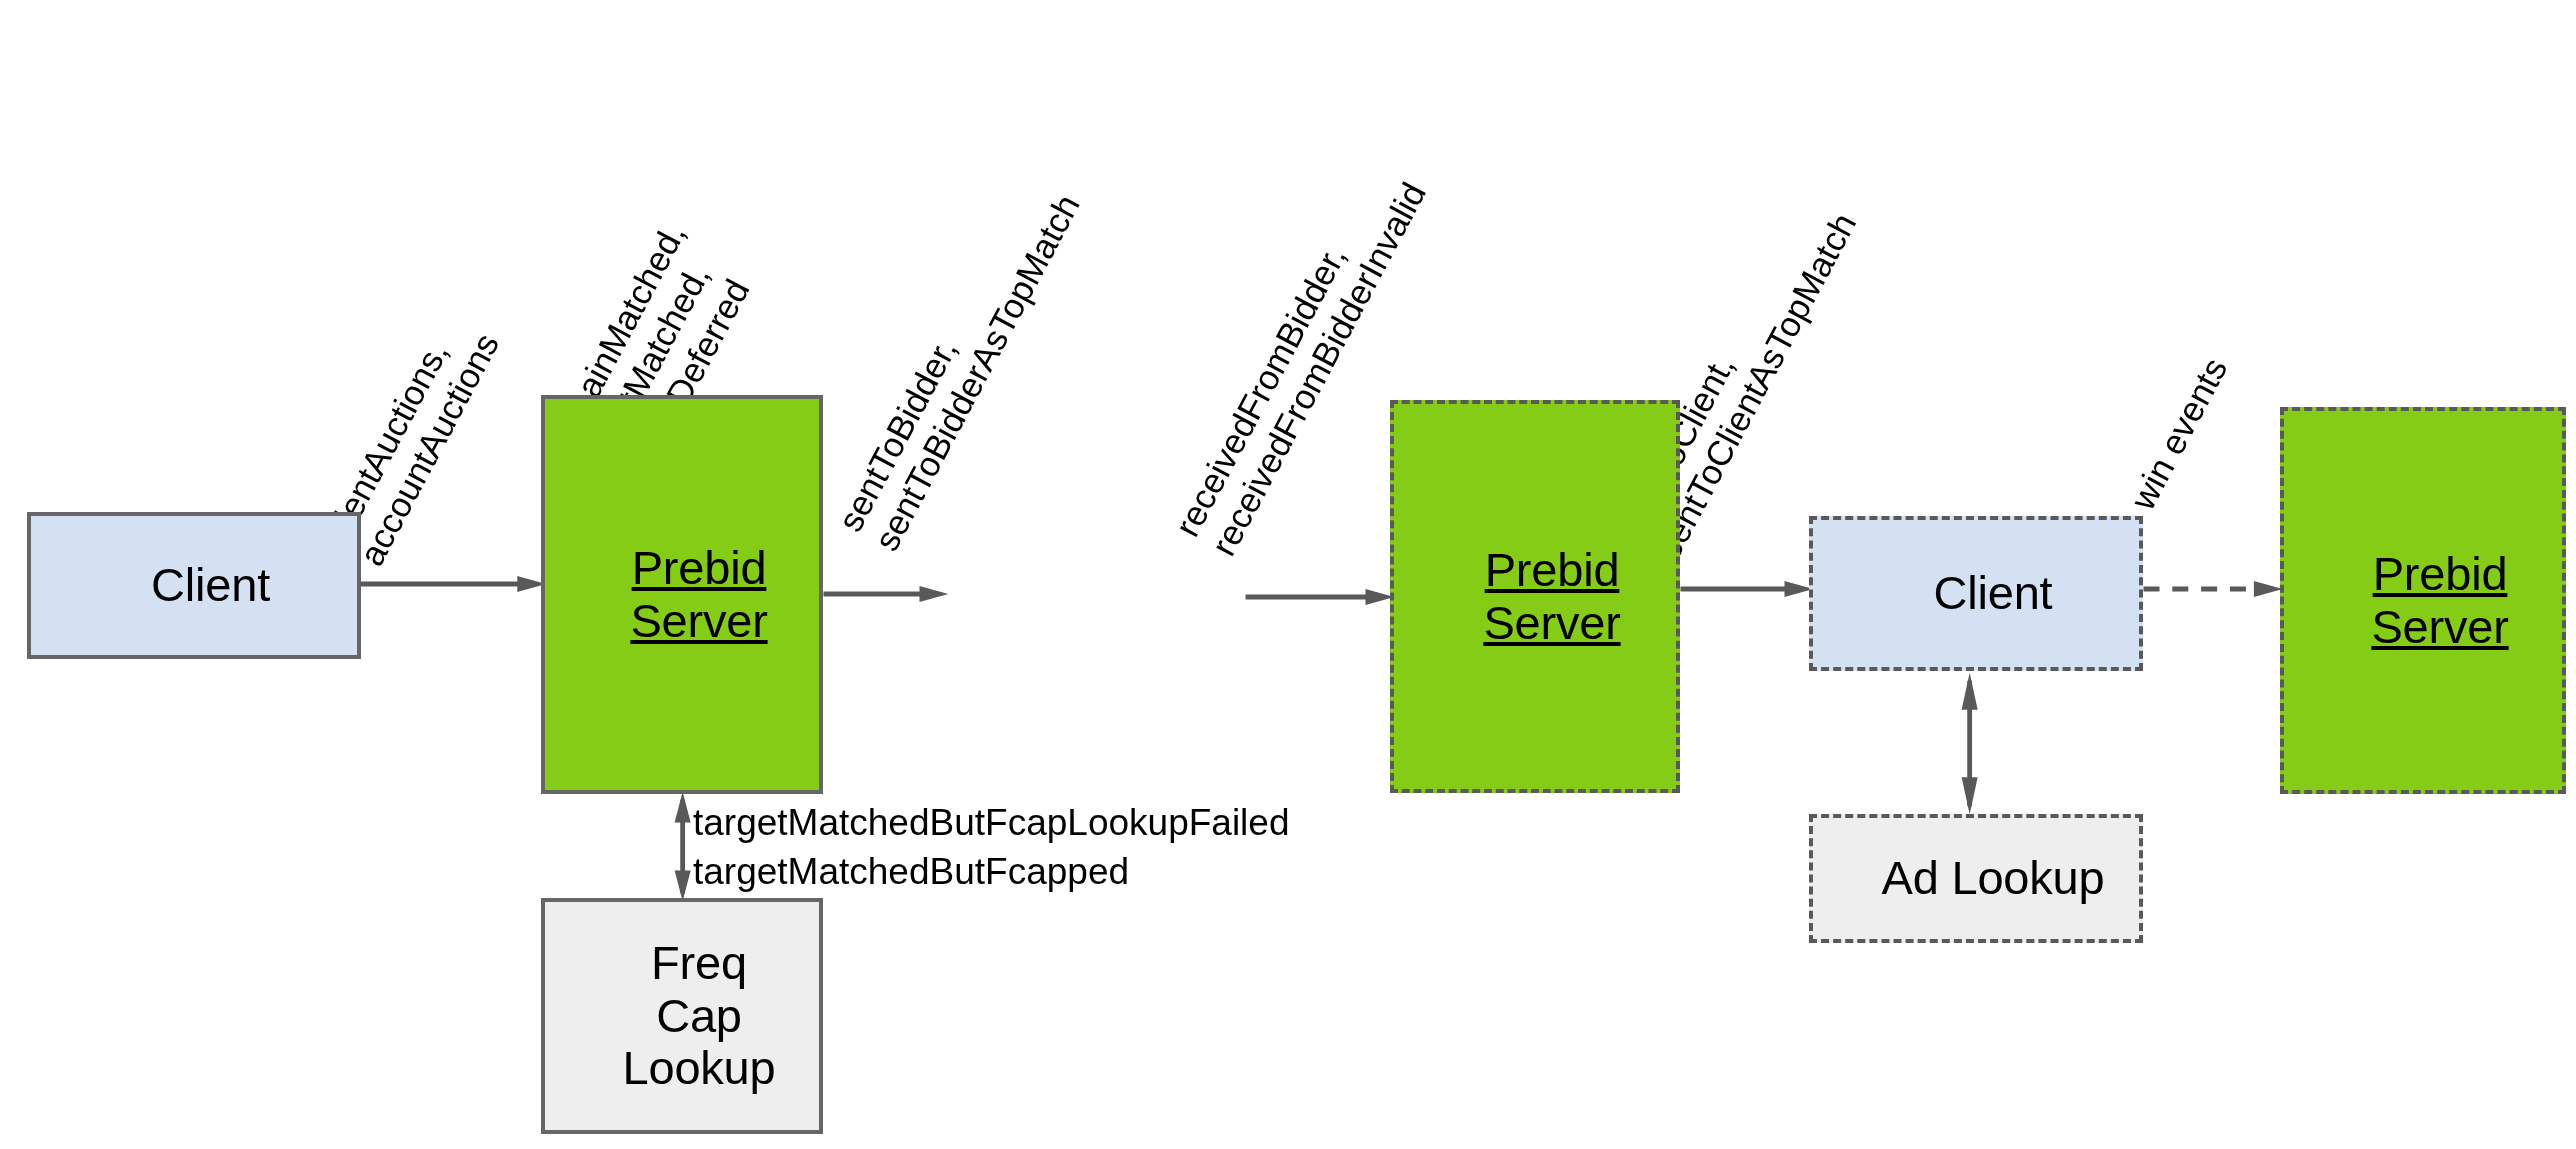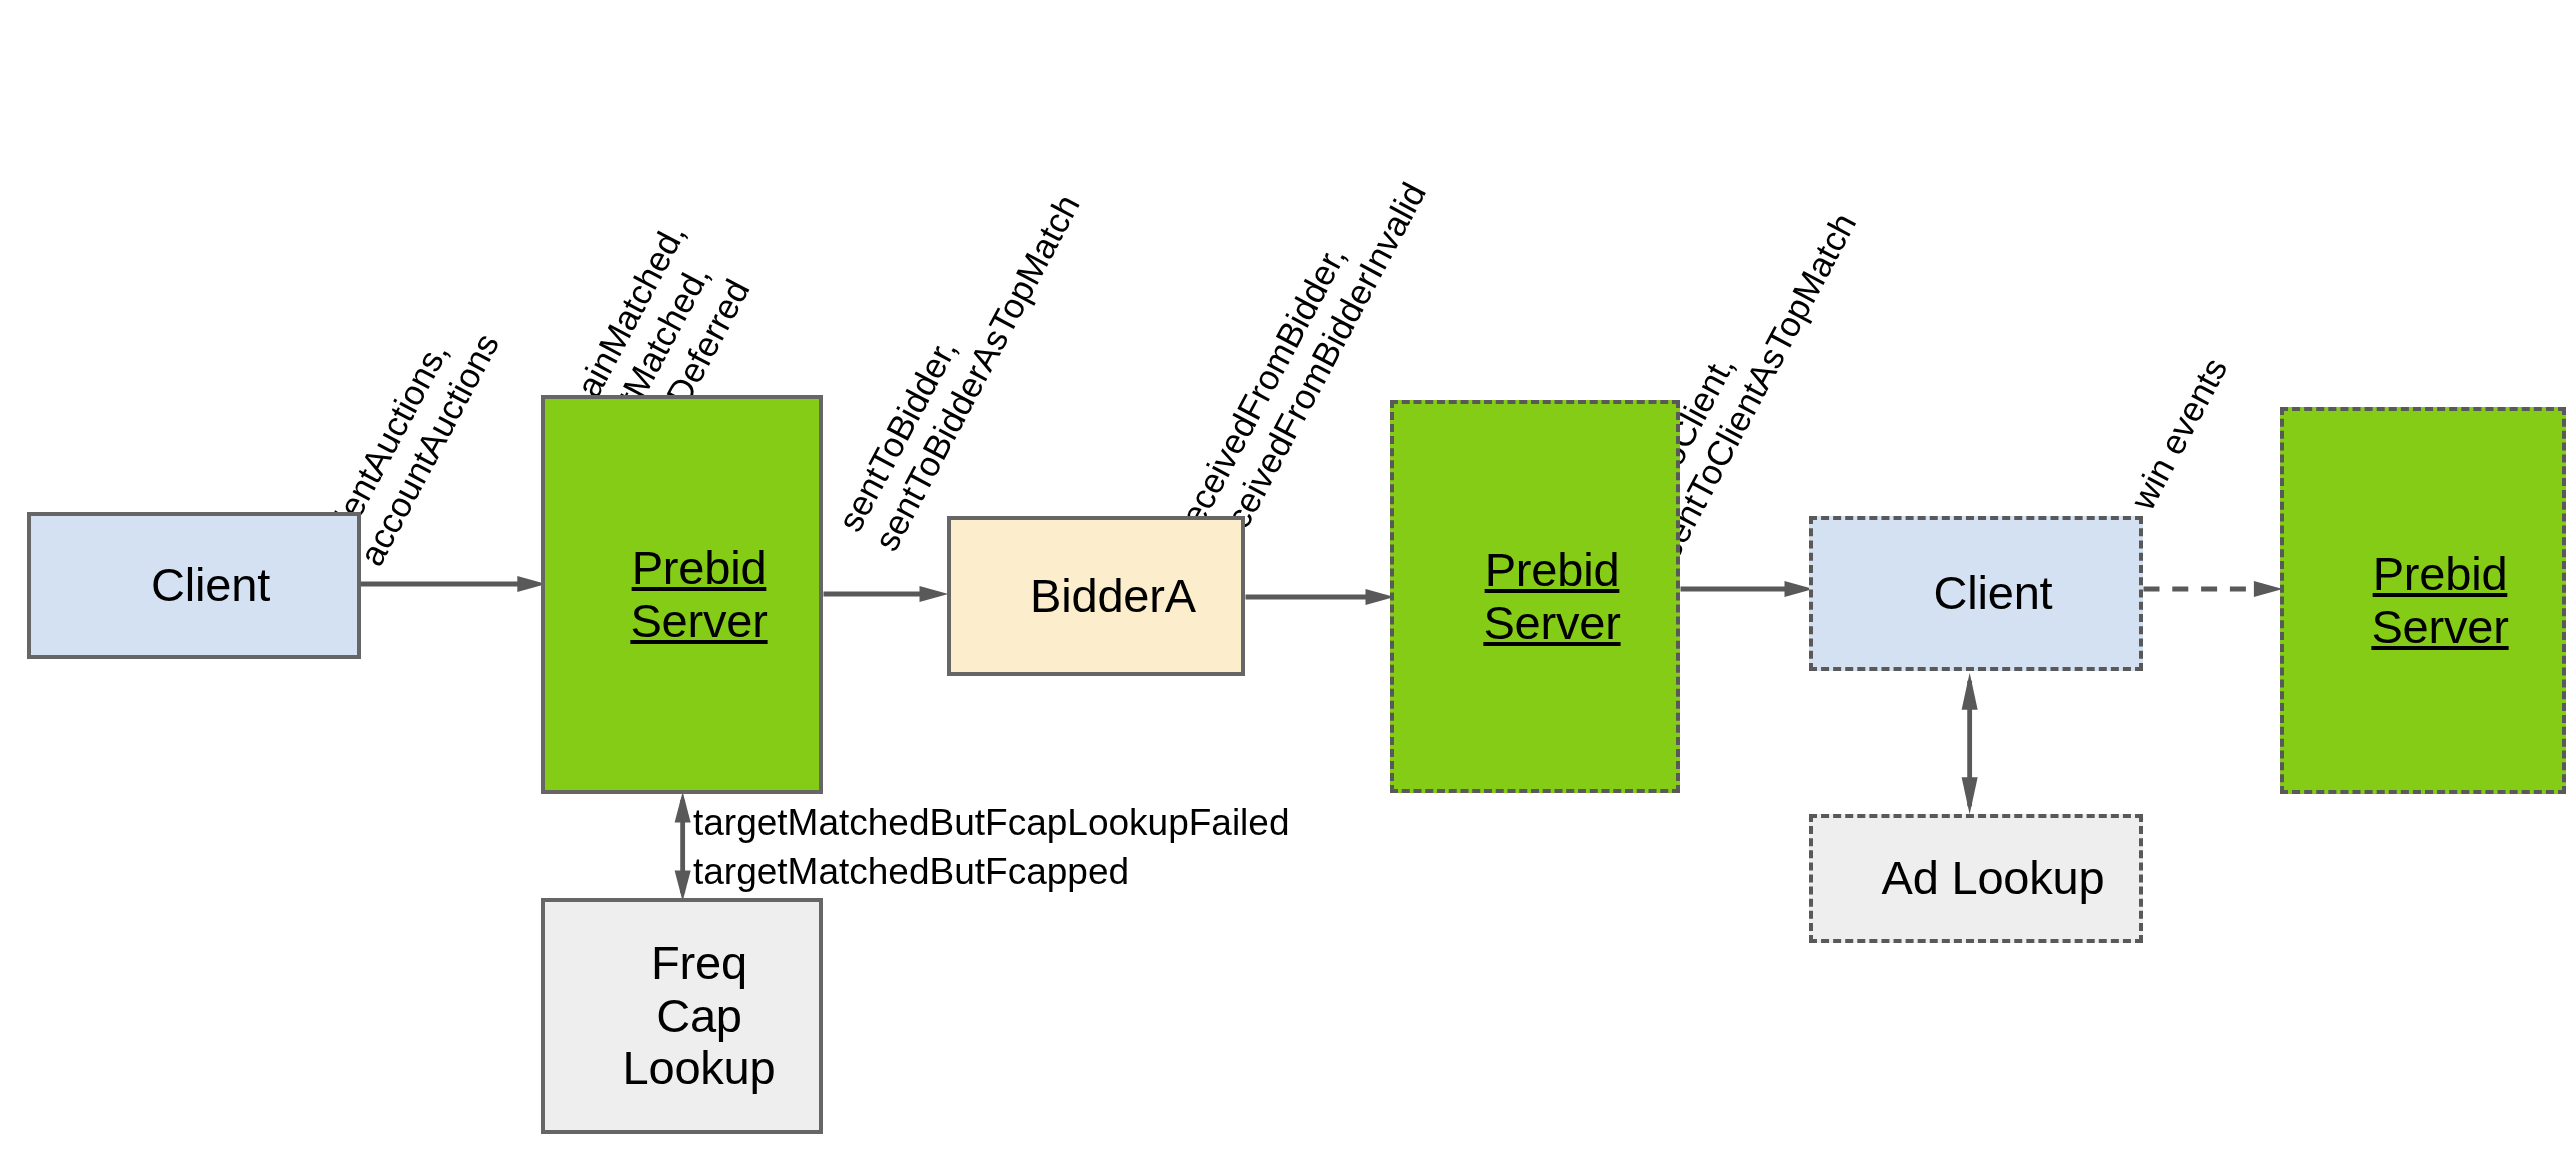--- a/index.html
+++ b/index.html
@@ -144,21 +144,20 @@
 
   <div class="node solid fill-blue" style="left:26.6px; top:512px; width:334px; height:147px;">Client</div>
 
   <div class="node solid fill-green" style="left:541px; top:395px; width:282px; height:399px;">Prebid
 Server</div>
 
   <div class="node solid fill-gray" style="left:541px; top:898px; width:282px; height:236px;">Freq
 Cap
 Lookup</div>
 
-  <div class="node solid fill-cream" style="left:947px; top:516px; width:298px; height:160px;">BidderA</div>
 
   <div class="node dashed fill-green" style="left:1390px; top:400px; width:290px; height:393px;">Prebid
 Server</div>
 
   <div class="node dashed fill-blue" style="left:1809px; top:516px; width:334px; height:155px;">Client</div>
 
   <div class="node dashed fill-gray" style="left:1809px; top:814px; width:334px; height:129px;">Ad Lookup</div>
 
   <div class="node dashed fill-green" style="left:2280px; top:407px; width:286px; height:387px;">Prebid
 Server</div>

